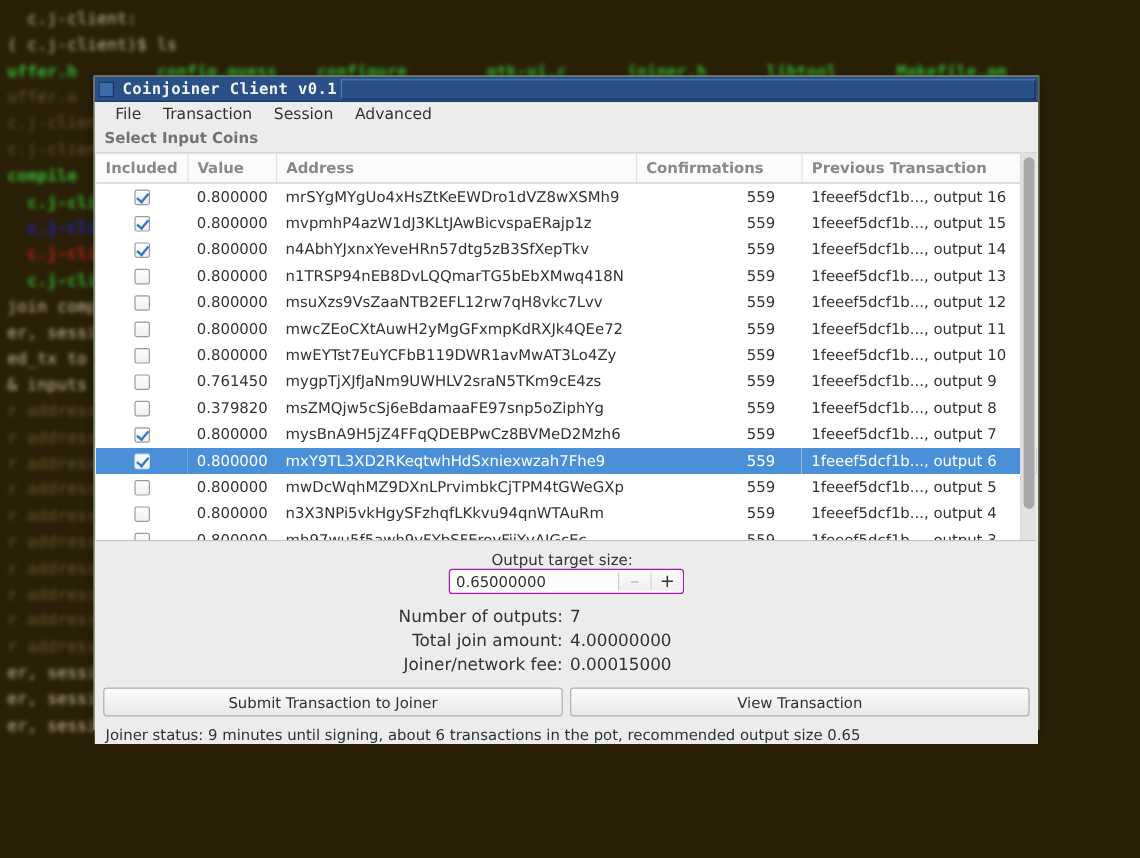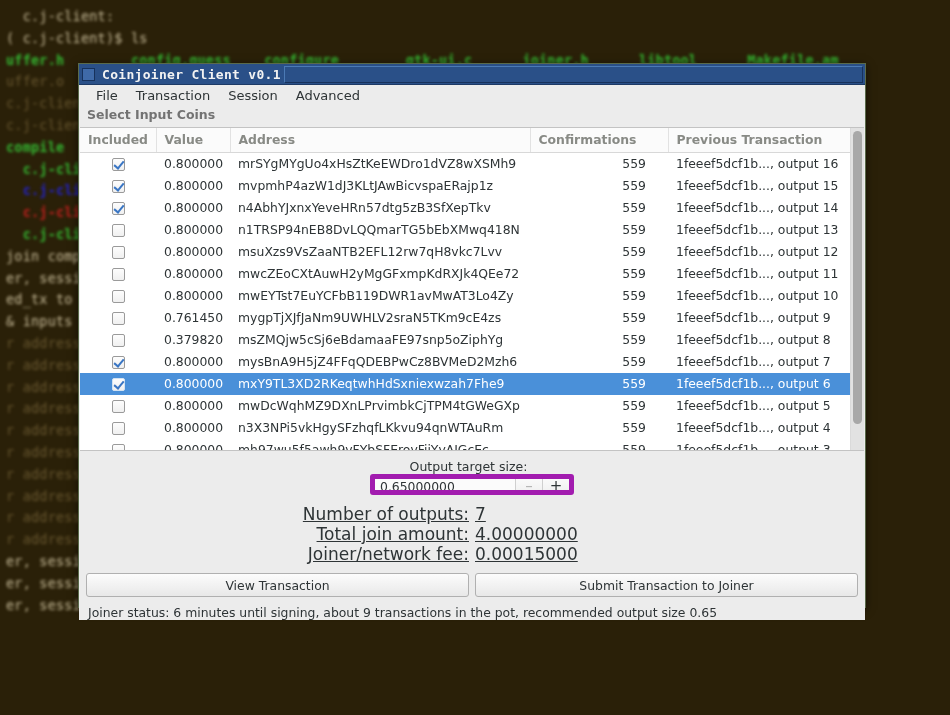--- a/index.html
+++ b/index.html
@@ -220,23 +220,23 @@
     display: flex;
     align-items: center;
     justify-content: center;
     font-size: 12.5px;
     color: #2e3436;
     flex-direction: column;
   }
   .sp-row .lbl { margin-right: 7px; }
   .spin {
     display: flex;
-    align-items: flex-start;
+    align-items: center;
     height: 21px;
-    border: 5px solid #a21caf;
+    border: 1px solid #a21caf;
     border-radius: 3px;
     background: #fbfbfb;
     box-sizing: border-box;
     overflow: hidden;
   }
   .spin input {
     border: none;
     outline: none;
     background: transparent;
     font-family: "DejaVu Sans", sans-serif;
@@ -254,23 +254,22 @@
     background: linear-gradient(#fafafa, #efefef);
     font-size: 15px;
     line-height: 1;
     color: #2e3436;
     cursor: default;
   }
   .spin .btn.dis { color: #b6b6b6; }
 
   .stat-rows {
     margin-top: 9px;
-    font-size: 17px;
-    color: #2e3436;
-    text-decoration: underline;
+    font-size: 14px;
+    color: #2e3436;
   }
   .stat-line {
     display: flex;
     justify-content: center;
     line-height: 20px;
   }
   .stat-line .sl { width: 190px; text-align: right; padding-right: 6px; }
   .stat-line .sv { width: 190px; text-align: left; }
 
   #btn-row {
@@ -485,19 +484,19 @@
           <span class="sl">Total join amount:</span>
           <span class="sv">4.00000000</span>
         </div>
         <div class="stat-line">
           <span class="sl">Joiner/network fee:</span>
           <span class="sv">0.00015000</span>
         </div>
       </div>
 
     <div id="btn-row">
+      <button class="wbtn">Submit Transaction to Joiner</button>
       <button class="wbtn">View Transaction</button>
-      <button class="wbtn">Submit Transaction to Joiner</button>
     </div>
 
-    <div id="statusbar">Joiner status: 6 minutes until signing, about 9 transactions in the pot, recommended output size 0.65</div>
+    <div id="statusbar">Joiner status: 9 minutes until signing, about 6 transactions in the pot, recommended output size 0.65</div>
   </div>
 </div>
 
 </body></html>

